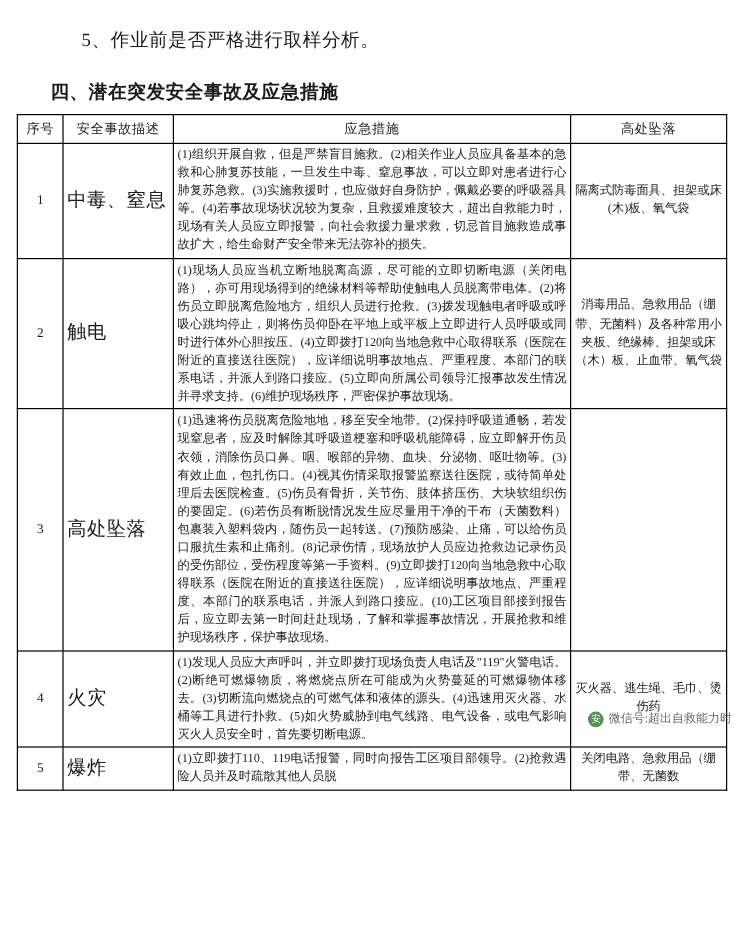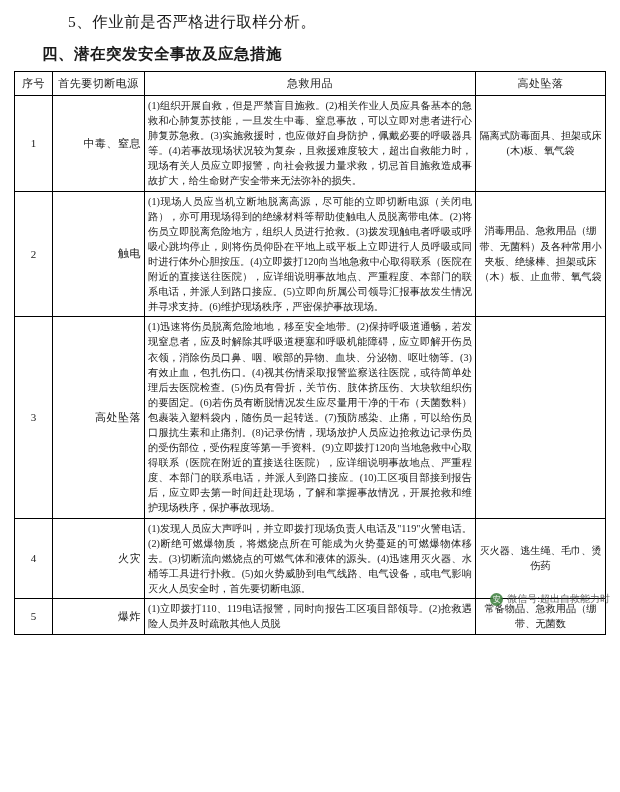--- a/index.html
+++ b/index.html
@@ -12,40 +12,40 @@
     height: 792px;
     font-family: "Liberation Serif", "DejaVu Serif", serif;
     color: #1a1a1a;
     position: relative;
     overflow: hidden;
   }
   .page {
     width: 620px;
     height: 616px;
     box-sizing: border-box;
-    padding: 8px 14px 0 14px;
+    padding: 20px 14px 0 14px;
     position: relative;
   }
   .numbered-list {
     margin: 0;
     padding: 0;
   }
   .numbered-item {
     font-size: 15.5px;
     line-height: 1.85;
     padding-left: 54px;
     letter-spacing: 0.5px;
     white-space: nowrap;
   }
   .section-heading {
     font-size: 15.5px;
     font-weight: bold;
     line-height: 1.7;
     padding-left: 28px;
-    margin-top: 4px;
+    margin-top: 16px;
     margin-bottom: 4px;
     letter-spacing: 0.5px;
   }
   table.main-table {
     border-collapse: collapse;
     width: 100%;
     table-layout: fixed;
     font-size: 10.5px;
   }
   table.main-table th,
@@ -62,22 +62,22 @@
   }
   .col-idx { width: 38px; }
   .col-desc { width: 92px; }
   .col-meas { width: auto; }
   .col-goods { width: 130px; }
   td.idx {
     text-align: center;
     font-size: 11px;
   }
   td.desc {
-    text-align: right;
-    font-size: 11px;
+    text-align: left;
+    font-size: 16px;
     letter-spacing: 0.5px;
   }
   td.meas {
     text-align: justify;
     text-justify: inter-ideograph;
     line-height: 1.48;
     font-size: 10.2px;
     padding: 3px 4px;
     font-family: Liberation Serif, serif;
   }
@@ -125,22 +125,22 @@
   <table class="main-table">
     <colgroup>
       <col class="col-idx">
       <col class="col-desc">
       <col class="col-meas">
       <col class="col-goods">
     </colgroup>
     <thead>
       <tr>
         <th>序号</th>
-        <th>首先要切断电源</th>
-        <th>急救用品</th>
+        <th>安全事故描述</th>
+        <th>应急措施</th>
         <th>高处坠落</th>
       </tr>
     </thead>
     <tbody>
       <tr>
         <td class="idx">1</td>
         <td class="desc">中毒、窒息</td>
         <td class="meas">(1)组织开展自救，但是严禁盲目施救。(2)相关作业人员应具备基本的急救和心肺复苏技能，一旦发生中毒、窒息事故，可以立即对患者进行心肺复苏急救。(3)实施救援时，也应做好自身防护，佩戴必要的呼吸器具等。(4)若事故现场状况较为复杂，且救援难度较大，超出自救能力时，现场有关人员应立即报警，向社会救援力量求救，切忌首目施救造成事故扩大，给生命财产安全带来无法弥补的损失。</td>
         <td class="goods">隔离式防毒面具、担架或床(木)板、氧气袋</td>
       </tr>
@@ -159,21 +159,21 @@
       <tr>
         <td class="idx">4</td>
         <td class="desc">火灾</td>
         <td class="meas">(1)发现人员应大声呼叫，并立即拨打现场负责人电话及"119"火警电话。(2)断绝可燃爆物质，将燃烧点所在可能成为火势蔓延的可燃爆物体移去。(3)切断流向燃烧点的可燃气体和液体的源头。(4)迅速用灭火器、水桶等工具进行扑救。(5)如火势威胁到电气线路、电气设备，或电气影响灭火人员安全时，首先要切断电源。</td>
         <td class="goods">灭火器、逃生绳、毛巾、烫伤药</td>
       </tr>
       <tr>
         <td class="idx">5</td>
         <td class="desc">爆炸</td>
         <td class="meas">(1)立即拨打110、119电话报警，同时向报告工区项目部领导。(2)抢救遇险人员并及时疏散其他人员脱</td>
-        <td class="goods">常备物品、急救用品（绷带、无菌数</td>
+        <td class="goods">关闭电路、急救用品（绷带、无菌数</td>
       </tr>
     </tbody>
   </table>
 
   <div class="watermark">
     <span class="wm-logo">安</span>
     <span>微信号:超出自救能力时</span>
   </div>
 
 </div>

